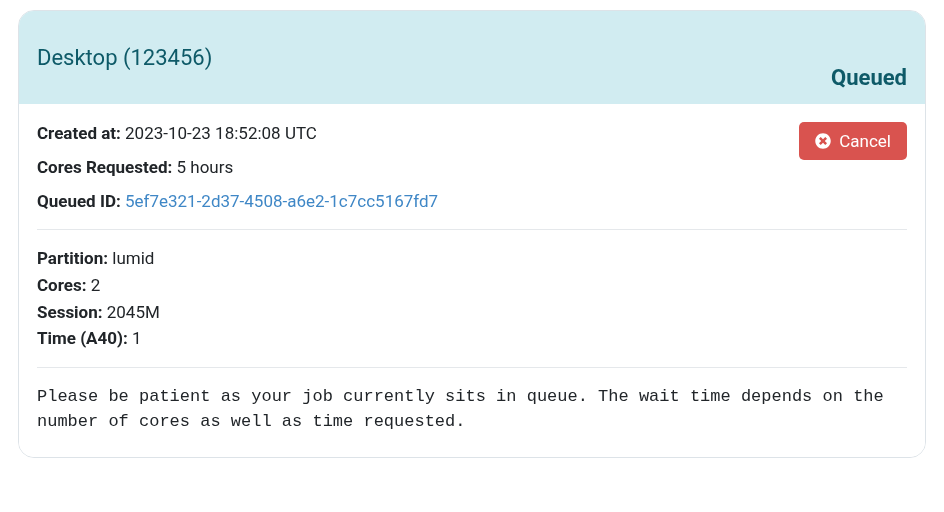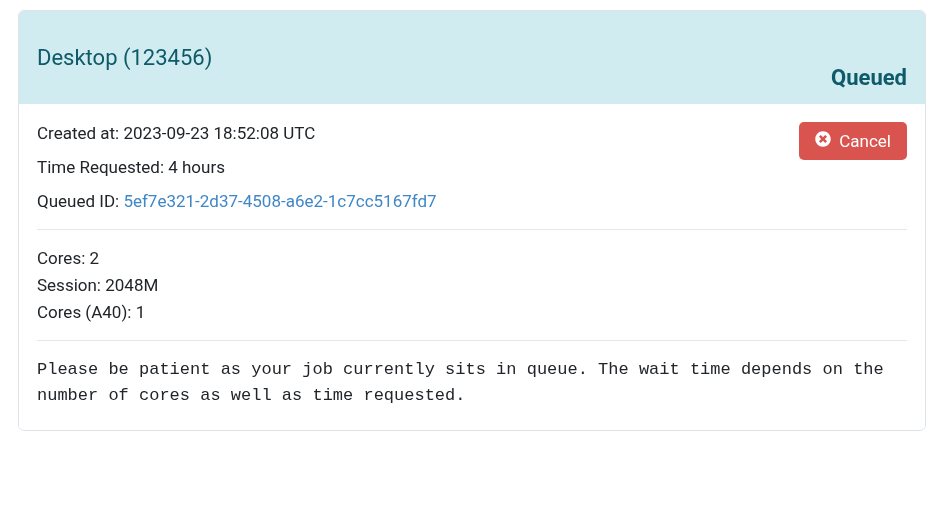--- a/index.html
+++ b/index.html
@@ -10,21 +10,21 @@
     body {
       font-family: -apple-system, BlinkMacSystemFont, "Segoe UI", Roboto, "Helvetica Neue", Arial, sans-serif;
       background: #ffffff;
       padding: 10px 18px;
       font-size: 17px;
       color: #212529;
       width: 944px;
     }
     .card {
       border: 1px solid #dde3e8;
-      border-radius: 6px;
+      border-radius: 16px;
       overflow: hidden;
     }
     .card-header {
       background: #d1ecf1;
       color: #0e5a68;
       padding: 14px 18px;
       display: flex;
       justify-content: space-between;
       align-items: center;
       font-size: 22px;
@@ -46,36 +46,37 @@
       align-items: flex-start;
     }
     .meta-list p {
       margin-bottom: 10px;
       line-height: 1.4;
     }
     .meta-list p:last-child {
       margin-bottom: 0;
     }
     strong {
-      font-weight: 400;
+      font-weight: 700;
     }
     .link {
       color: #3f87c6;
       text-decoration: none;
       cursor: pointer;
       text-align: right;
     }
     .btn-cancel {
       background: #d9534f;
       color: #ffffff;
       border: none;
       border-radius: 5px;
       padding: 9px 16px;
       font-size: 17px;
       display: inline-flex;
+      align-items: center;
       gap: 8px;
       cursor: pointer;
       font-family: inherit;
     }
     .btn-cancel svg {
       width: 16px;
       height: 16px;
       fill: #ffffff;
     }
     hr {
@@ -102,53 +103,57 @@
 <div class="card">
   <div class="card-header">
     <span class="title">Desktop (123456)</span>
     <span class="status">Queued</span>
   </div>
   <div class="card-body">
     <div class="top-row">
       <div class="meta-list">
         <p>
           <strong>Created at:</strong>
-          <span>2023-09-23 18:52:08 UTC</span>
+          <span>2023-10-23 18:52:08 UTC</span>
         </p>
         <p>
-          <strong>Time Requested:</strong>
-          <span>4 hours</span>
+          <strong>Cores Requested:</strong>
+          <span>5 hours</span>
         </p>
         <p>
           <strong>Queued ID:</strong>
           <a class="link">5ef7e321-2d37-4508-a6e2-1c7cc5167fd7</a>
         </p>
       </div>
       <button class="btn-cancel">
         <svg viewBox="0 0 512 512">
           <path d="M256 8C119 8 8 119 8 256s111 248 248 248 248-111 248-248S393 8 256 8zm121.6 313.1c4.7 4.7 4.7 12.3 0 17L338 377.6c-4.7 4.7-12.3 4.7-17 0L256 312l-65.1 65.6c-4.7 4.7-12.3 4.7-17 0L134.4 338c-4.7-4.7-4.7-12.3 0-17l65.6-65-65.6-65.1c-4.7-4.7-4.7-12.3 0-17l39.6-39.6c4.7-4.7 12.3-4.7 17 0l65 65.7 65.1-65.6c4.7-4.7 12.3-4.7 17 0l39.6 39.6c4.7 4.7 4.7 12.3 0 17L312 256l65.6 65.1z"></path>
         </svg>
         <span>Cancel</span>
       </button>
     </div>
 
     <hr>
 
 
     <div class="details">
       <p>
+        <strong>Partition:</strong>
+        <span>lumid</span>
+      </p>
+      <p>
         <strong>Cores:</strong>
         <span>2</span>
       </p>
       <p>
         <strong>Session:</strong>
-        <span>2048M</span>
+        <span>2045M</span>
       </p>
       <p>
-        <strong>Cores (A40):</strong>
+        <strong>Time (A40):</strong>
         <span>1</span>
       </p>
     </div>
 
     <hr>
 
     <p class="queue-msg">Please be patient as your job currently sits in queue. The wait time depends on the number of cores as well as time requested.</p>
   </div>
 </div>
 

